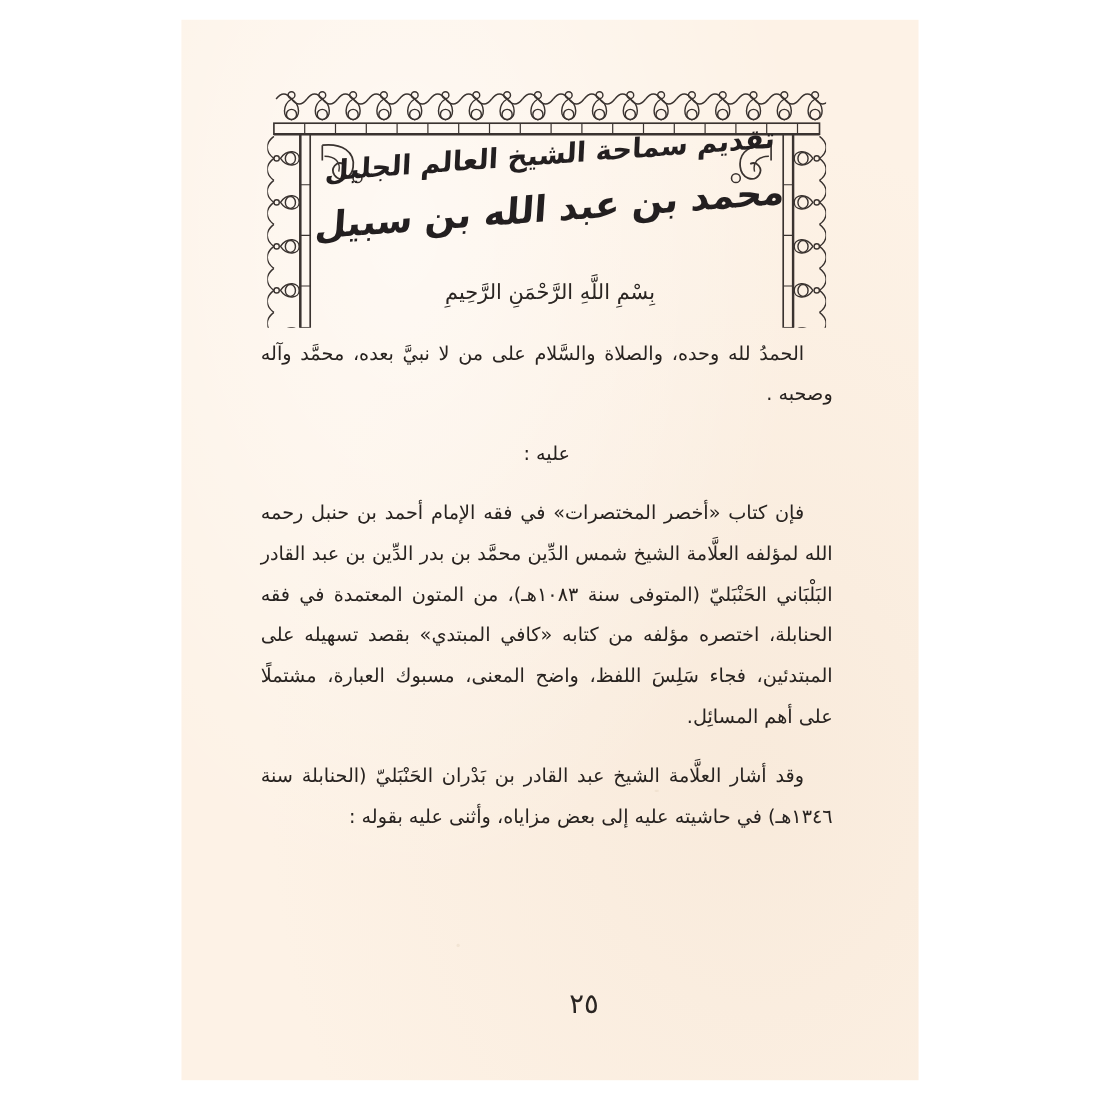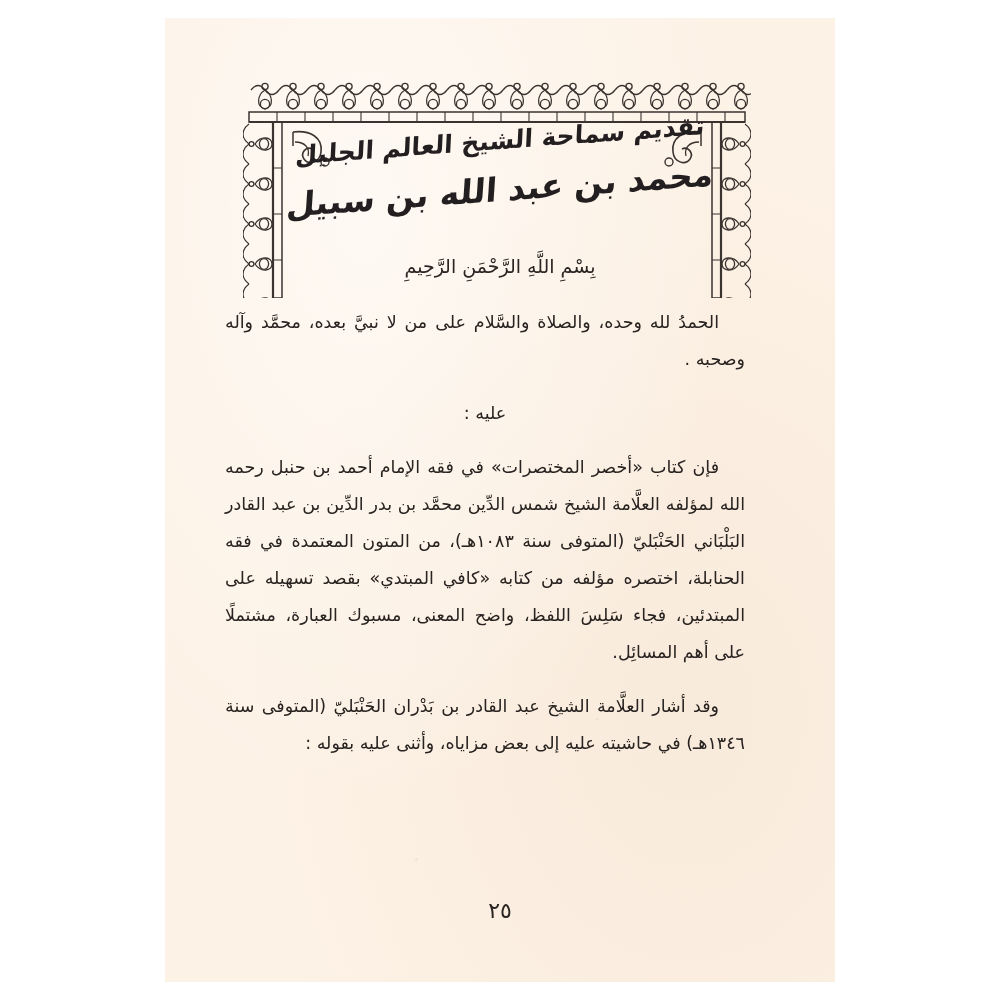--- a/index.html
+++ b/index.html
@@ -36,32 +36,32 @@
     transform:rotate(-4.2deg) skewX(-8deg);
     font-weight:700;
   }
   
   #basmala{
     position:absolute;top:237px;width:100%;text-align:center;
     direction:rtl;font-size:19px;color:#2a2522;letter-spacing:1px;
     font-family:"DejaVu Sans",sans-serif;
   }
   #body{
-    position:absolute;left:60px;top:286px;width:520px;
+    position:absolute;left:72px;top:286px;width:520px;
     direction:rtl;text-align:justify;
     color:#282320;font-size:17.5px;line-height:37px;
     font-family:"DejaVu Sans",sans-serif;
   }
   #body p{margin:0 0 17px 0;text-align:justify;text-align-last:right;}
   #body p.indent{text-indent:26px;}
   #body p.center{text-align:center;text-align-last:center;text-indent:0;}
   #body p.quote{margin-bottom:0;}
   #pagenum{
     position:absolute;top:880px;width:100%;text-align:center;
-    direction:rtl;font-size:22px;color:#2a2522;letter-spacing:2px;
+    direction:rtl;font-size:25px;color:#2a2522;letter-spacing:2px;padding-left:31px;
   }
   
   .speck{position:absolute;background:#e9d9c6;border-radius:50%;opacity:.5;}
 </style>
 </head>
 <body>
 
 <div id="page">
 
   <div id="frame">
@@ -180,21 +180,21 @@
 
   <div class="callig" id="title-line">تقديم سماحة الشيخ العالم الجليل</div>
   <div class="callig" id="name-line">محمد بن عبد الله بن سبيل</div>
 
   <div id="basmala">بِسْمِ اللَّهِ الرَّحْمَنِ الرَّحِيمِ</div>
 
   <div id="body">
     <p class="indent">الحمدُ لله وحده، والصلاة والسَّلام على من لا نبيَّ بعده، محمَّد وآله وصحبه .</p>
     <p class="center">عليه :</p>
     <p class="indent">فإن كتاب «أخصر المختصرات» في فقه الإمام أحمد بن حنبل رحمه الله لمؤلفه العلَّامة الشيخ شمس الدِّين محمَّد بن بدر الدِّين بن عبد القادر البَلْبَاني الحَنْبَليّ (المتوفى سنة ١٠٨٣هـ)، من المتون المعتمدة في فقه الحنابلة، اختصره مؤلفه من كتابه «كافي المبتدي» بقصد تسهيله على المبتدئين، فجاء سَلِسَ اللفظ، واضح المعنى، مسبوك العبارة، مشتملًا على أهم المسائِل.</p>
-    <p class="indent">وقد أشار العلَّامة الشيخ عبد القادر بن بَدْران الحَنْبَليّ (المتوفى سنة ١٣٤٦هـ) في حاشيته عليه إلى بعض مزاياه، وأثنى عليه بقوله :</p>
+    <p class="indent">وقد أشار العلَّامة الشيخ عبد القادر بن بَدْران الحَنْبَليّ (الحنابلة سنة ١٣٤٦هـ) في حاشيته عليه إلى بعض مزاياه، وأثنى عليه بقوله :</p>
   </div>
 
   <div id="pagenum">٢٥</div>
 
   <div class="speck" style="left:120px;top:560px;width:3px;height:3px;"></div>
   <div class="speck" style="left:430px;top:700px;width:4px;height:2px;"></div>
   <div class="speck" style="left:250px;top:840px;width:3px;height:3px;"></div>
 </div>
 
 </body></html>

